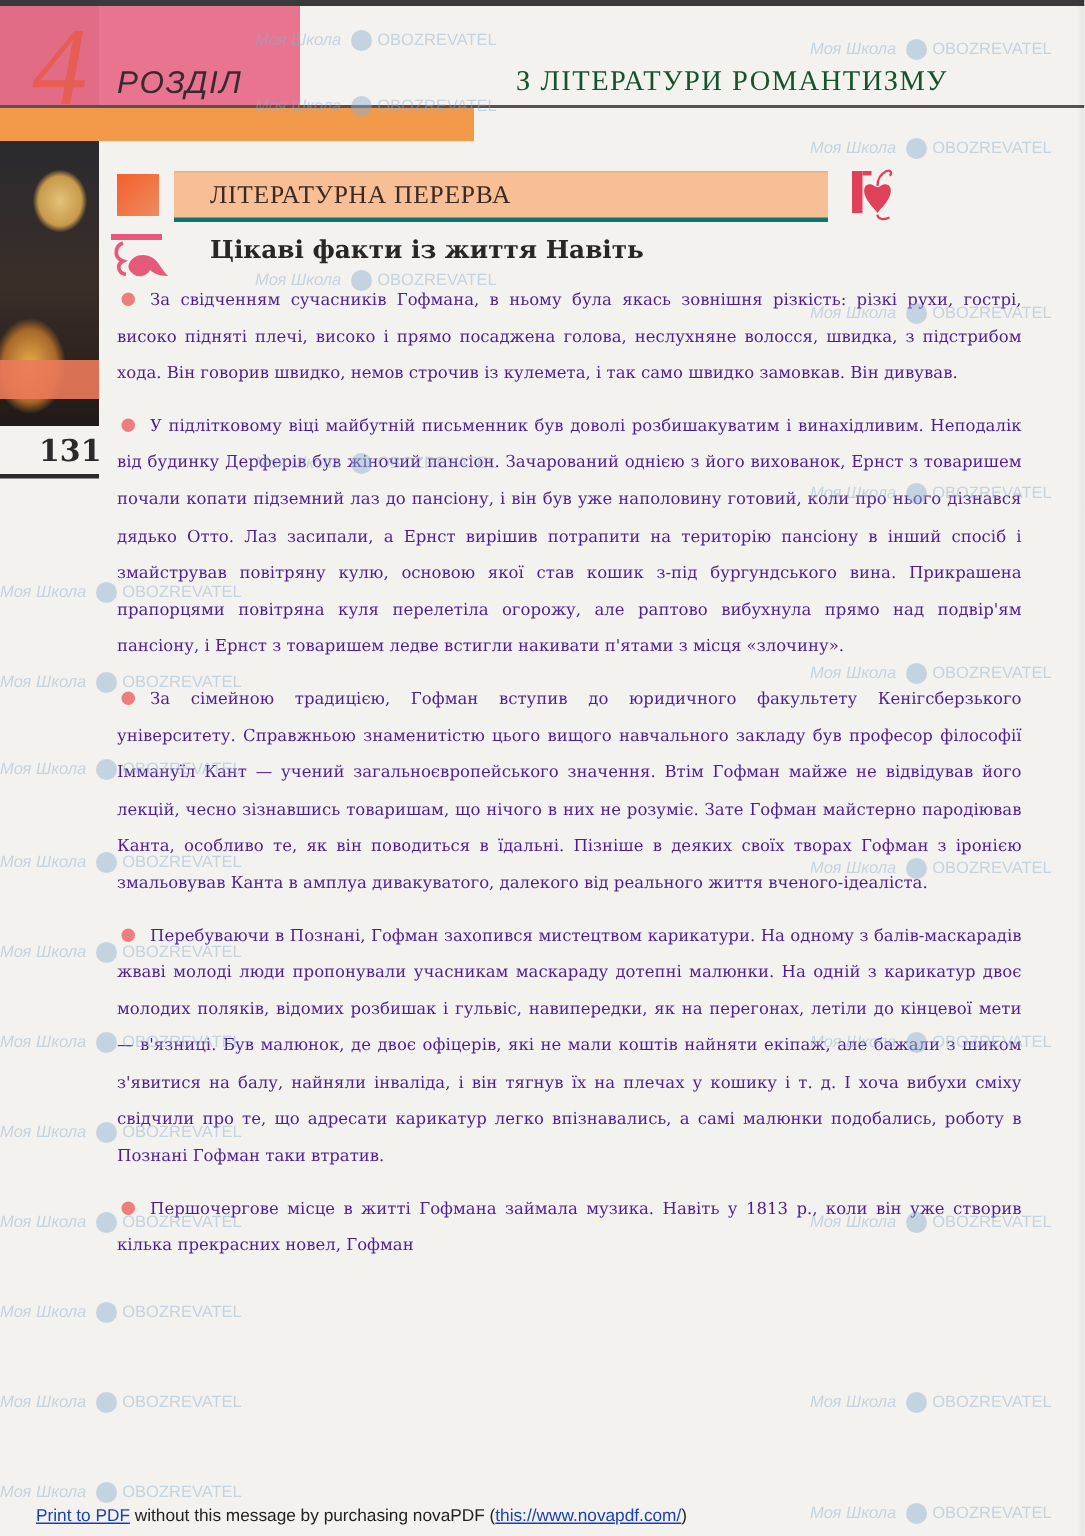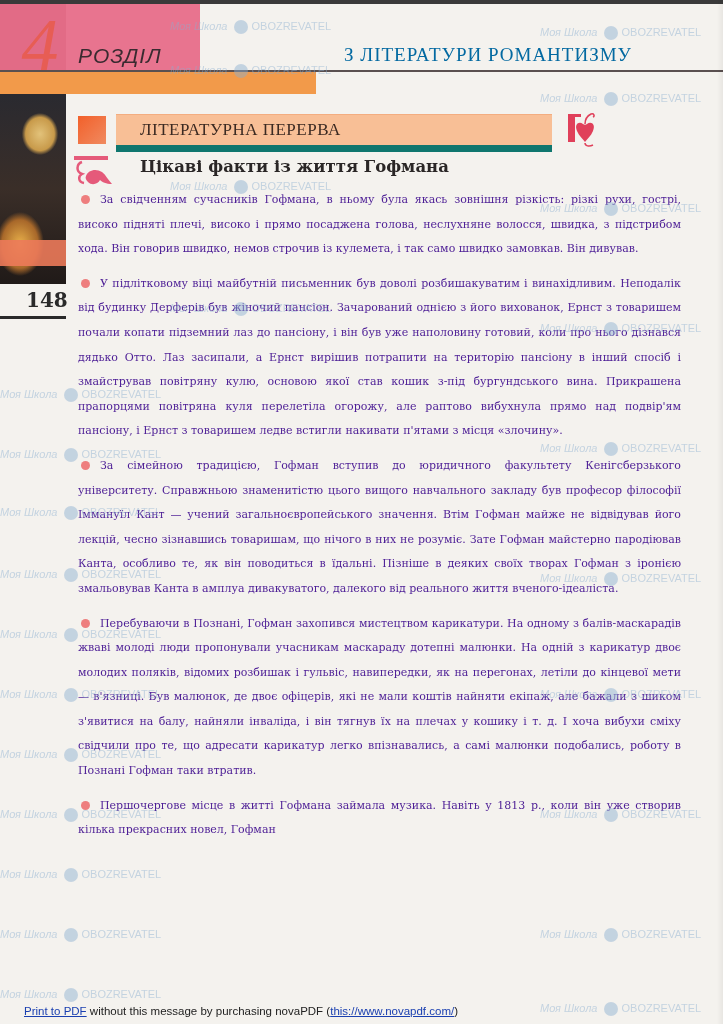--- a/index.html
+++ b/index.html
@@ -43,21 +43,21 @@
       font-style: italic;
       font-size: 21px;
       letter-spacing: 1px;
       color: #3a2a30;
     }
     .header-title {
       position: absolute; left: 344px; top: 44px;
       font-family: "Liberation Serif", serif;
       font-size: 19px;
       letter-spacing: 1px;
-      color: #0369a1;
+      color: #14532d;
     }
     .header-rule {
       position: absolute; left: 0; top: 70px; width: 723px; height: 2px;
       background: #5a5050;
     }
     .orange-band {
       position: absolute; left: 0; top: 72px; width: 316px; height: 22px;
       background: #f29a4a;
     }
     .portrait {
@@ -84,21 +84,21 @@
       background: #2a2a2a;
     }
     .banner-square {
       position: absolute; left: 78px; top: 116px; width: 28px; height: 28px;
       background: linear-gradient(135deg, #f2602a, #f08a60);
     }
     .banner {
       position: absolute; left: 116px; top: 114px; width: 436px; height: 30px;
       background: #f8bf96;
       border-top: 1px solid #f3ad80;
-      border-bottom: 7px solid #0f766e;
+      border-bottom: 3px solid #0f766e;
     }
     .banner-text {
       position: absolute; left: 24px; top: 5px;
       font-family: "Liberation Serif", serif;
       font-size: 17px;
       letter-spacing: 0.5px;
       color: #3b2a22;
       white-space: nowrap;
     }
     .apple-icon {
@@ -176,21 +176,21 @@
 <div class="pink-band-left"></div>
 <div class="chapter-num">4</div>
 <div class="section-label">РОЗДІЛ</div>
 <div class="header-title">З ЛІТЕРАТУРИ РОМАНТИЗМУ</div>
 <div class="header-rule"></div>
 <div class="orange-band"></div>
 
 <div class="portrait"></div>
 <div class="portrait-base"></div>
 
-<div class="page-number">148</div>
+<div class="page-number">131</div>
 <div class="page-number-rule"></div>
 
 <div class="banner-square"></div>
 <div class="banner">
   <span class="banner-text">ЛІТЕРАТУРНА ПЕРЕРВА</span>
 </div>
 
 <svg class="apple-icon" viewBox="0 0 36 40">
   <rect x="2" y="4" width="7" height="28" fill="#e0405a"></rect>
   <path d="M9 4 h6 v3 h-6 z" fill="#e0405a"></path>
@@ -198,21 +198,21 @@
   <path d="M19 14 c0 -4 2 -8 6 -10 c3 -1 4 2 2 3" stroke="#e0405a" stroke-width="1.5" fill="none"></path>
   <path d="M19 33 c0 3 4 4 8 2" stroke="#e0405a" stroke-width="1.5" fill="none"></path>
 </svg>
 
 <svg class="swan-icon" viewBox="0 0 44 40">
   <rect x="2" y="2" width="34" height="4" fill="#e55a7a"></rect>
   <path d="M10 8 c-6 2 -6 10 0 12 c-4 2 -4 8 2 9" stroke="#e55a7a" stroke-width="2.5" fill="none"></path>
   <path d="M14 22 c2 -6 10 -8 16 -4 c4 3 6 8 10 12 c-6 0 -10 -2 -12 -4 c-2 4 -8 6 -12 2 c-2 -2 -3 -4 -2 -6 z" fill="#e55a7a"></path>
 </svg>
 
-<div class="subheading">Цікаві факти із життя Гофмана</div>
+<div class="subheading">Цікаві факти із життя Навіть</div>
 
 <div class="content">
   <p class="para">
     <span class="bullet"></span>
     <span>За свідченням сучасників Гофмана, в ньому була якась зовнішня різкість: різкі рухи, гострі, високо підняті плечі, високо і прямо посаджена голова, неслухняне волосся, швидка, з підстрибом хода. Він говорив швидко, немов строчив із кулемета, і так само швидко замовкав. Він дивував.</span>
   </p>
   <p class="para">
     <span class="bullet"></span>
     <span>У підлітковому віці майбутній письменник був доволі розбишакуватим і винахідливим. Неподалік від будинку Дерферів був жіночий пансіон. Зачарований однією з його вихованок, Ернст з товаришем почали копати підземний лаз до пансіону, і він був уже наполовину готовий, коли про нього дізнався дядько Отто. Лаз засипали, а Ернст вирішив потрапити на територію пансіону в інший спосіб і змайстрував повітряну кулю, основою якої став кошик з-під бургундського вина. Прикрашена прапорцями повітряна куля перелетіла огорожу, але раптово вибухнула прямо над подвір'ям пансіону, і Ернст з товаришем ледве встигли накивати п'ятами з місця «злочину».</span>
   </p>

